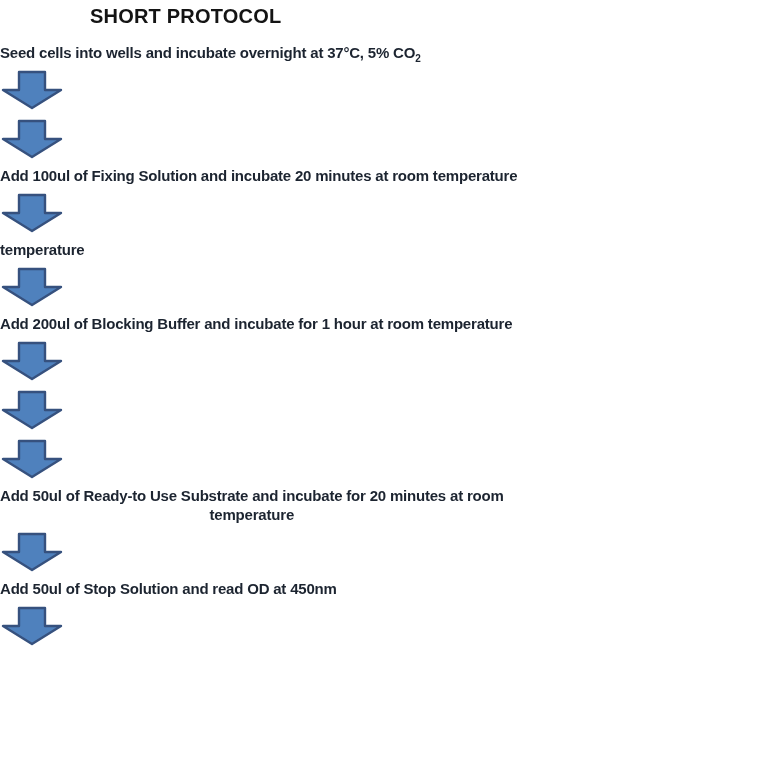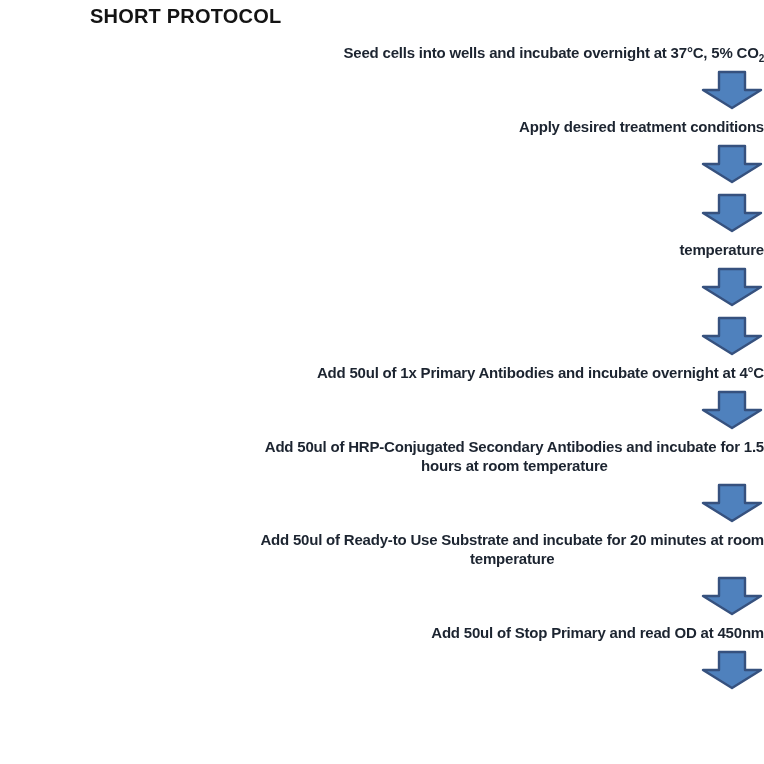--- a/index.html
+++ b/index.html
@@ -26,21 +26,21 @@
     font-weight: bold;
     color: #141414;
     letter-spacing: 0.2px;
     line-height: 23px;
     white-space: nowrap;
   }
   .flow {
     margin-top: 12px;
     display: flex;
     flex-direction: column;
-    align-items: flex-end;
+    align-items: flex-start;
   }
   .step {
     margin: 3px 0;
     font-size: 15px;
     font-weight: bold;
     color: #1c2430;
     text-align: center;
     line-height: 19px;
     letter-spacing: -0.2px;
     white-space: nowrap;
@@ -72,74 +72,70 @@
   <div class="flow">
 
     <div class="step">
       <span class="line"><span>Seed cells into wells and incubate overnight at 37°C, 5% CO</span><sub>2</sub></span>
     </div>
 
     <svg class="arrow" width="64" height="40" viewBox="0 0 64 40">
       <polygon points="19,2 45,2 45,20 61,20 32,38 3,20 19,20" fill="#4f81bd"></polygon>
     </svg>
 
-    <div class="step">
-      <span class="line">Apply desired treatment conditions</span>
-    </div>
 
     <svg class="arrow" width="64" height="40" viewBox="0 0 64 40">
       <polygon points="19,2 45,2 45,20 61,20 32,38 3,20 19,20" fill="#4f81bd"></polygon>
     </svg>
 
+    <div class="step">
+      <span class="line">Add 100ul of Fixing Solution and incubate 20 minutes at room temperature</span>
+    </div>
 
     <svg class="arrow" width="64" height="40" viewBox="0 0 64 40">
       <polygon points="19,2 45,2 45,20 61,20 32,38 3,20 19,20" fill="#4f81bd"></polygon>
     </svg>
 
     <div class="step">
       <span class="line">temperature</span>
     </div>
 
     <svg class="arrow" width="64" height="40" viewBox="0 0 64 40">
       <polygon points="19,2 45,2 45,20 61,20 32,38 3,20 19,20" fill="#4f81bd"></polygon>
     </svg>
 
-
-    <svg class="arrow" width="64" height="40" viewBox="0 0 64 40">
-      <polygon points="19,2 45,2 45,20 61,20 32,38 3,20 19,20" fill="#4f81bd"></polygon>
-    </svg>
-
     <div class="step">
-      <span class="line">Add 50ul of 1x Primary Antibodies and incubate overnight at 4°C</span>
+      <span class="line">Add 200ul of Blocking Buffer and incubate for 1 hour at room temperature</span>
     </div>
 
     <svg class="arrow" width="64" height="40" viewBox="0 0 64 40">
       <polygon points="19,2 45,2 45,20 61,20 32,38 3,20 19,20" fill="#4f81bd"></polygon>
     </svg>
 
-    <div class="step">
-      <span class="line">Add 50ul of HRP-Conjugated Secondary Antibodies and incubate for 1.5</span>
-      <span class="line">hours at room temperature</span>
-    </div>
+
+    <svg class="arrow" width="64" height="40" viewBox="0 0 64 40">
+      <polygon points="19,2 45,2 45,20 61,20 32,38 3,20 19,20" fill="#4f81bd"></polygon>
+    </svg>
+
 
     <svg class="arrow" width="64" height="40" viewBox="0 0 64 40">
       <polygon points="19,2 45,2 45,20 61,20 32,38 3,20 19,20" fill="#4f81bd"></polygon>
     </svg>
 
     <div class="step">
       <span class="line">Add 50ul of Ready-to Use Substrate and incubate for 20 minutes at room</span>
       <span class="line">temperature</span>
     </div>
 
     <svg class="arrow" width="64" height="40" viewBox="0 0 64 40">
       <polygon points="19,2 45,2 45,20 61,20 32,38 3,20 19,20" fill="#4f81bd"></polygon>
     </svg>
 
     <div class="step">
-      <span class="line">Add 50ul of Stop Primary and read OD at 450nm</span>
+      <span class="line">Add 50ul of Stop Solution and read OD at 450nm</span>
     </div>
 
     <svg class="arrow" width="64" height="40" viewBox="0 0 64 40">
       <polygon points="19,2 45,2 45,20 61,20 32,38 3,20 19,20" fill="#4f81bd"></polygon>
     </svg>
 
   </div>
 </div>
 
 </body></html>

